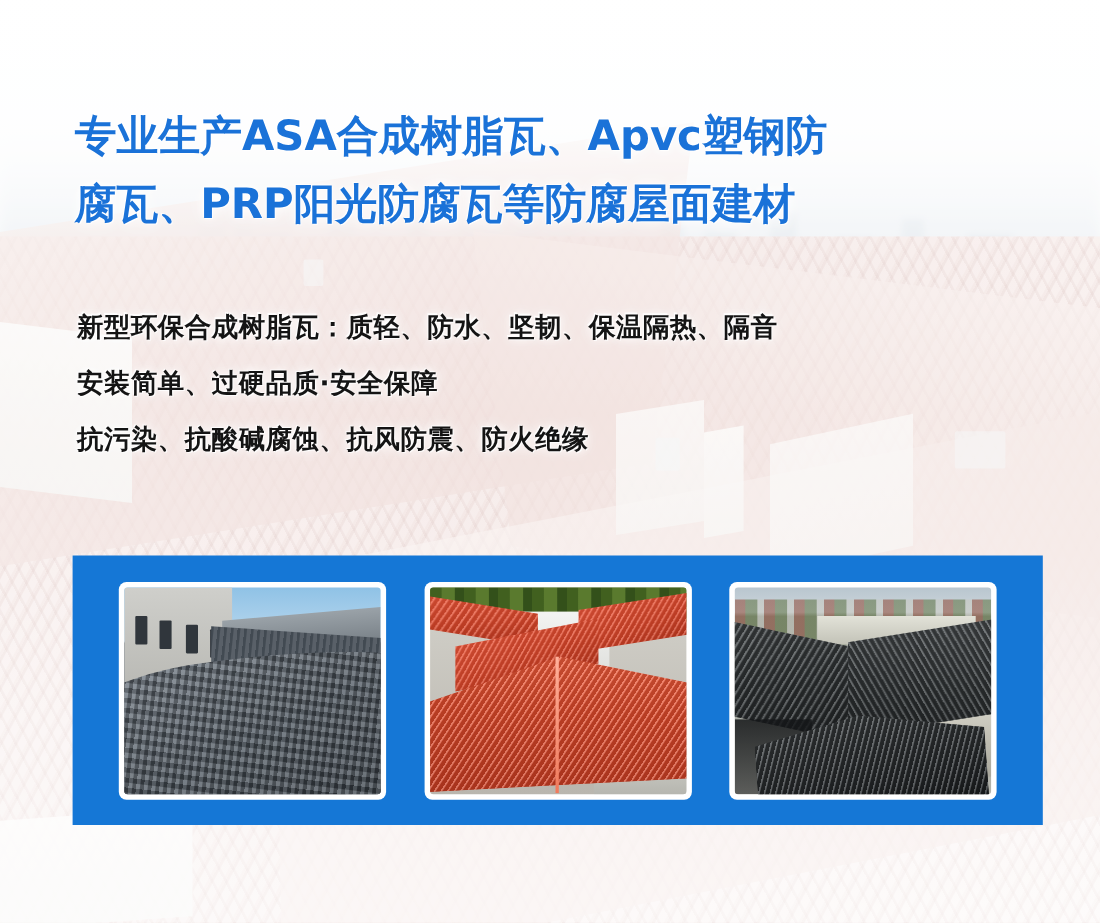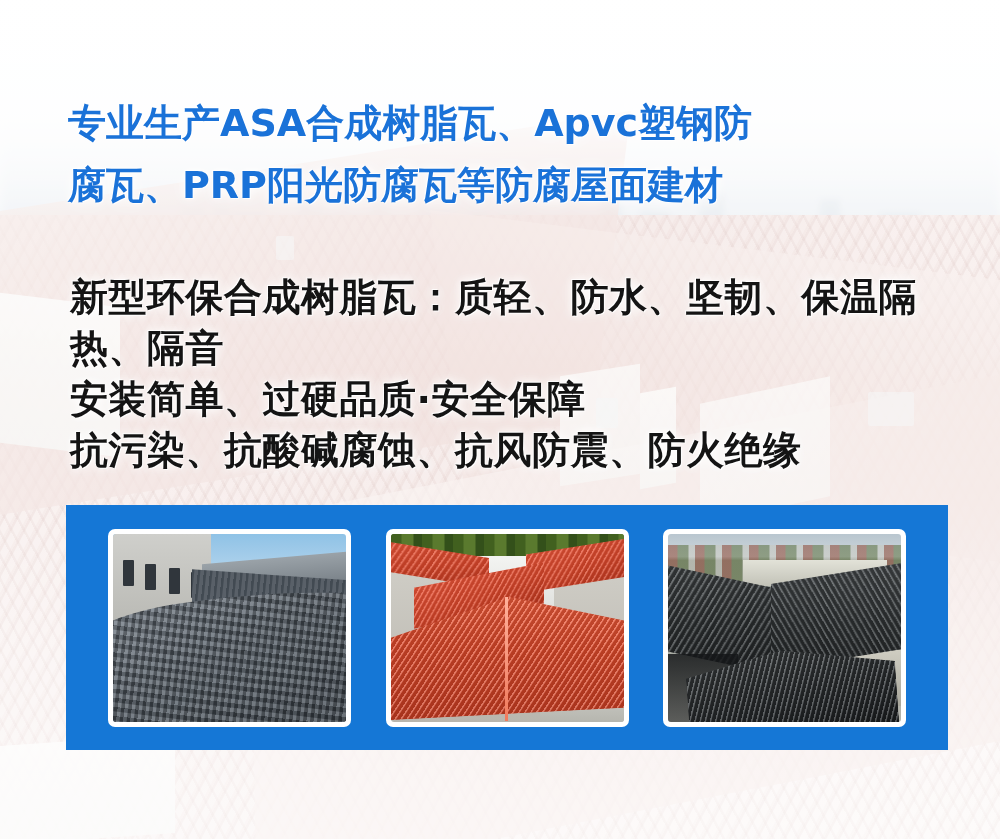--- a/index.html
+++ b/index.html
@@ -167,21 +167,21 @@
 
   
   .sub-block {
     position: absolute;
     left: 70px;
     top: 272px;
     width: 890px;
   }
   .sub-line {
     color: #141414;
-    font-size: 38px;
+    font-size: 24px;
     font-weight: bold;
     line-height: 51px;
     letter-spacing: 0.5px;
     text-shadow:
        0 0 8px rgba(255,255,255,0.95),
        0 0 14px rgba(255,255,255,0.80),
        1px 1px 0 rgba(255,255,255,0.85),
       -1px -1px 0 rgba(255,255,255,0.85);
   }
 

